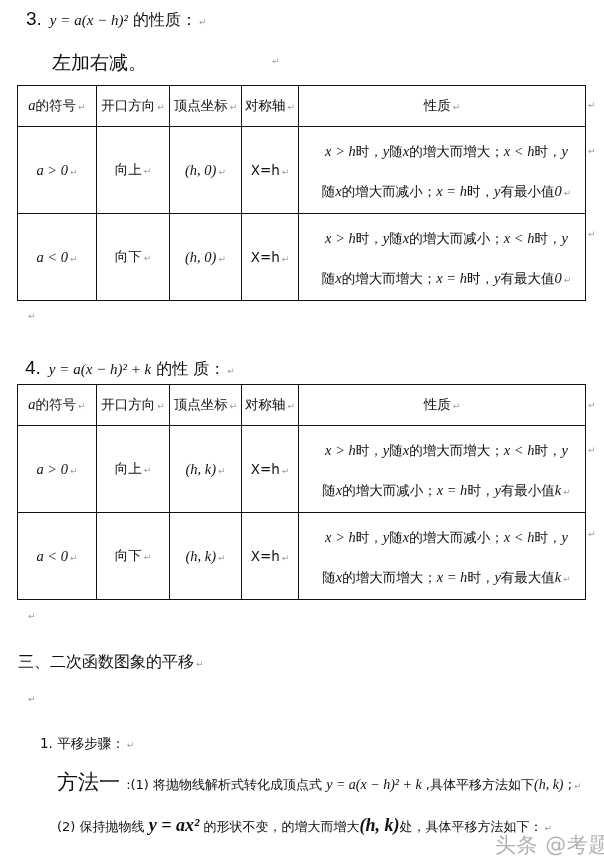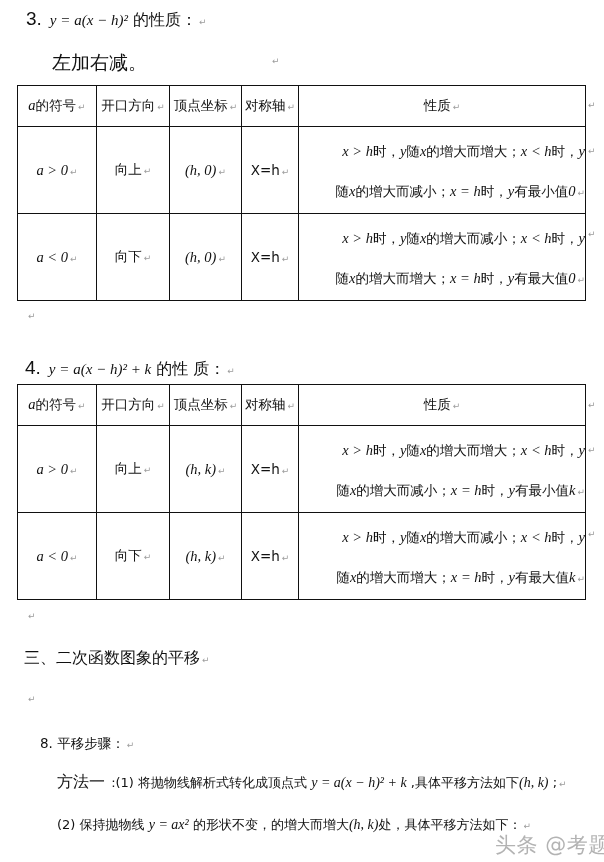--- a/index.html
+++ b/index.html
@@ -17,42 +17,42 @@
   #s3-title .math { font-size:15px; }
   #s3-note { left:52px; top:52px; line-height:20px; font-size:19px; }
   #s3-note-ret { left:270px; top:56px; }
 
   .tbl { position:absolute; left:17px; border-collapse:collapse; table-layout:fixed; width:568px;padding-left:20px; }
   .tbl td {
     border:1.5px solid #111; padding:0; text-align:center; vertical-align:middle;
     font-size:13.5px; white-space:nowrap; overflow:hidden;
   }
   .tbl td .math { font-size:14.5px; }
-  .tbl td.prop { text-align:right; vertical-align:top; padding:4px 0 0 9px; line-height:40px; font-size:13.5px; }
+  .tbl td.prop { text-align:center; vertical-align:top; padding:4px 0 0 9px; line-height:40px; font-size:13.5px; }
   .tbl .hdr td { height:40px; }
   .tbl .row td { height:82px; }
   #table1 { top:85px; }
   #table2 { top:384px; }
 
   .row-ret { position:absolute; left:588px; color:#9c9c9c; font-size:9px; }
 
   #blank1 { left:26px; top:311px; }
   #s4-title { left:25px; top:356px; height:24px; line-height:24px; font-size:16px; }
   #s4-title .math { font-size:15px; }
   #blank2 { left:26px; top:611px; }
 
-  #trans-heading { left:24px; top:647px; line-height:22px; font-size:16px; }
+  #trans-heading { left:18px; top:647px; line-height:30px; font-size:16px; }
   #blank3 { left:26px; top:694px; }
   #step-heading { left:40px; top:733px; line-height:20px; font-size:13.5px; }
 
   #method-line1 { left:57px; top:768px; line-height:28px; font-size:13px; }
-  #method-line1 .big { font-size:16px; margin-right:2px; }
+  #method-line1 .big { font-size:21px; margin-right:2px; }
   #method-line1 .math { font-size:14px; }
   #method-line2 { left:57px; top:815px; line-height:20px; font-size:13px; }
-  #method-line2 .math { font-size:14px; }
+  #method-line2 .math { font-size:18px;font-weight:bold; }
 
   #watermark {
     left:495px; top:831px; font-size:21px; color:#b3b3b3; letter-spacing:0.5px;
     text-shadow: 1px 0 #fff, -1px 0 #fff, 0 1px #fff, 0 -1px #fff;
   }
 </style>
 </head>
 <body>
 
 <div id="s3-title" class="abs">
@@ -151,21 +151,21 @@
 <div class="row-ret" style="top:445px">↵</div>
 <div class="row-ret" style="top:529px">↵</div>
 
 <div id="blank2" class="abs ret">↵</div>
 
 <div id="trans-heading" class="abs">
   <span>三、二次函数图象的平移</span><span class="ret">↵</span>
 </div>
 <div id="blank3" class="abs ret">↵</div>
 <div id="step-heading" class="abs">
-  <span>8. 平移步骤：</span><span class="ret">↵</span>
+  <span>1. 平移步骤：</span><span class="ret">↵</span>
 </div>
 
 <div id="method-line1" class="abs">
   <span class="big">方法一</span><span><span> :(1) 将抛物线解析式转化成顶点式 </span><span class="math">y = a(x − h)² + k</span><span> ,具体平移方法如下</span><span class="math">(h, k)</span><span> ;</span></span><span class="ret">↵</span>
 </div>
 <div id="method-line2" class="abs">
   <span><span>(2) 保持抛物线 </span><span class="math">y = ax²</span><span> 的形状不变，的增大而增大</span><span class="math">(h, k)</span><span>处，具体平移方法如下：</span></span><span class="ret">↵</span>
 </div>
 
 <div id="watermark" class="abs">头条 @考题库</div>

